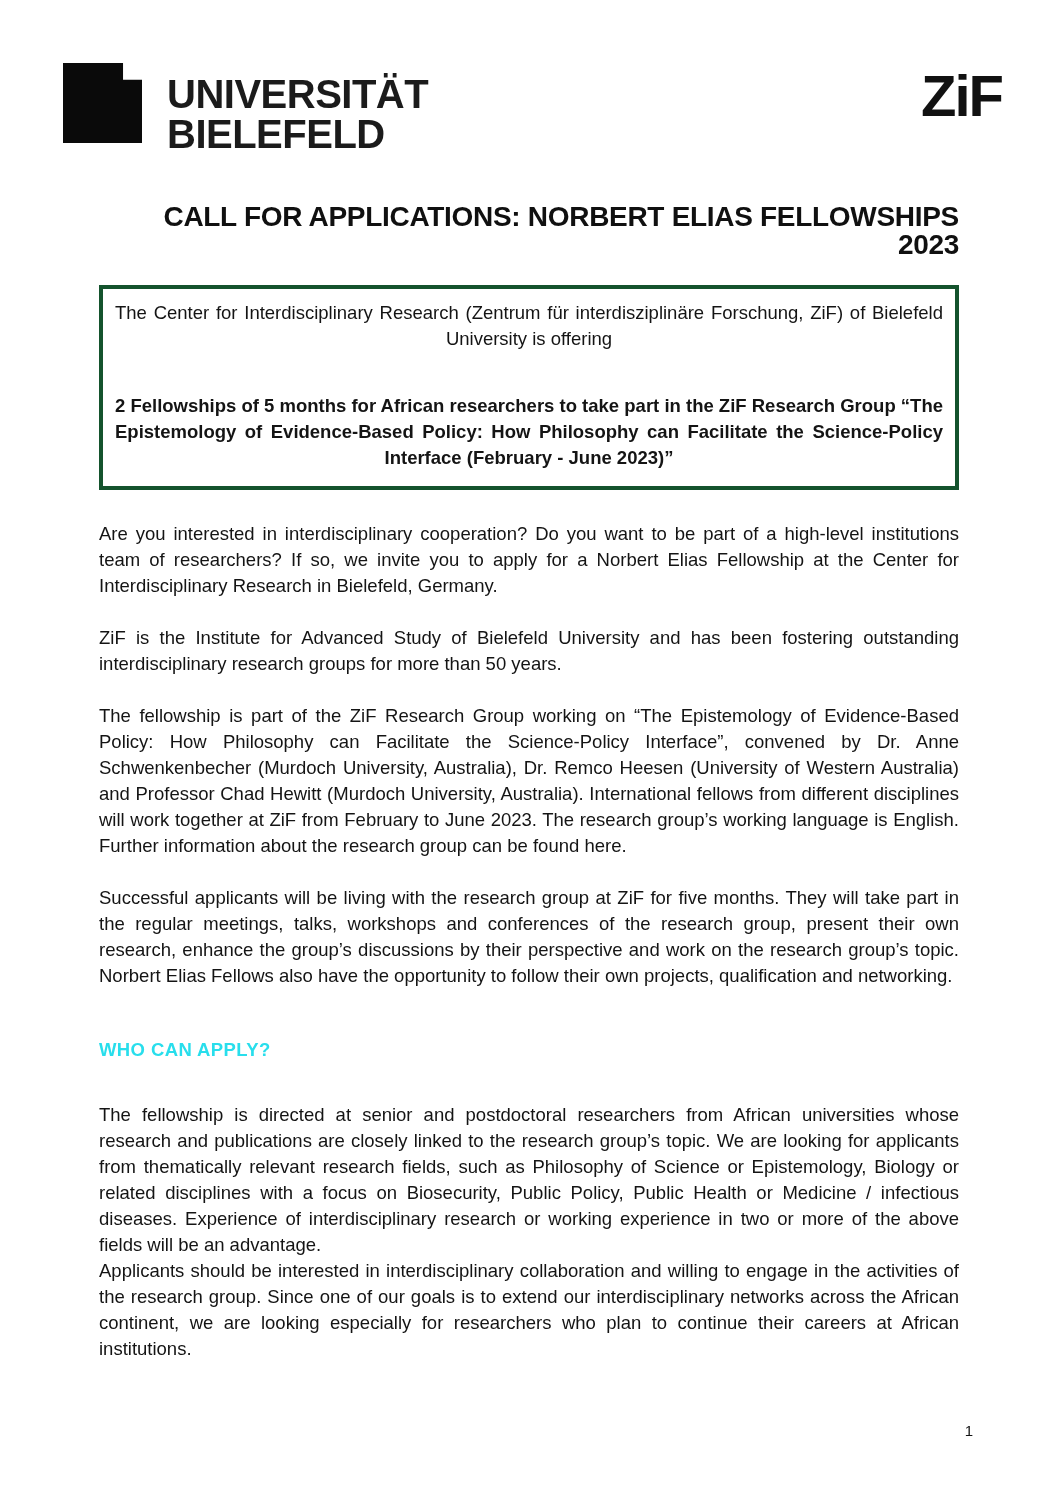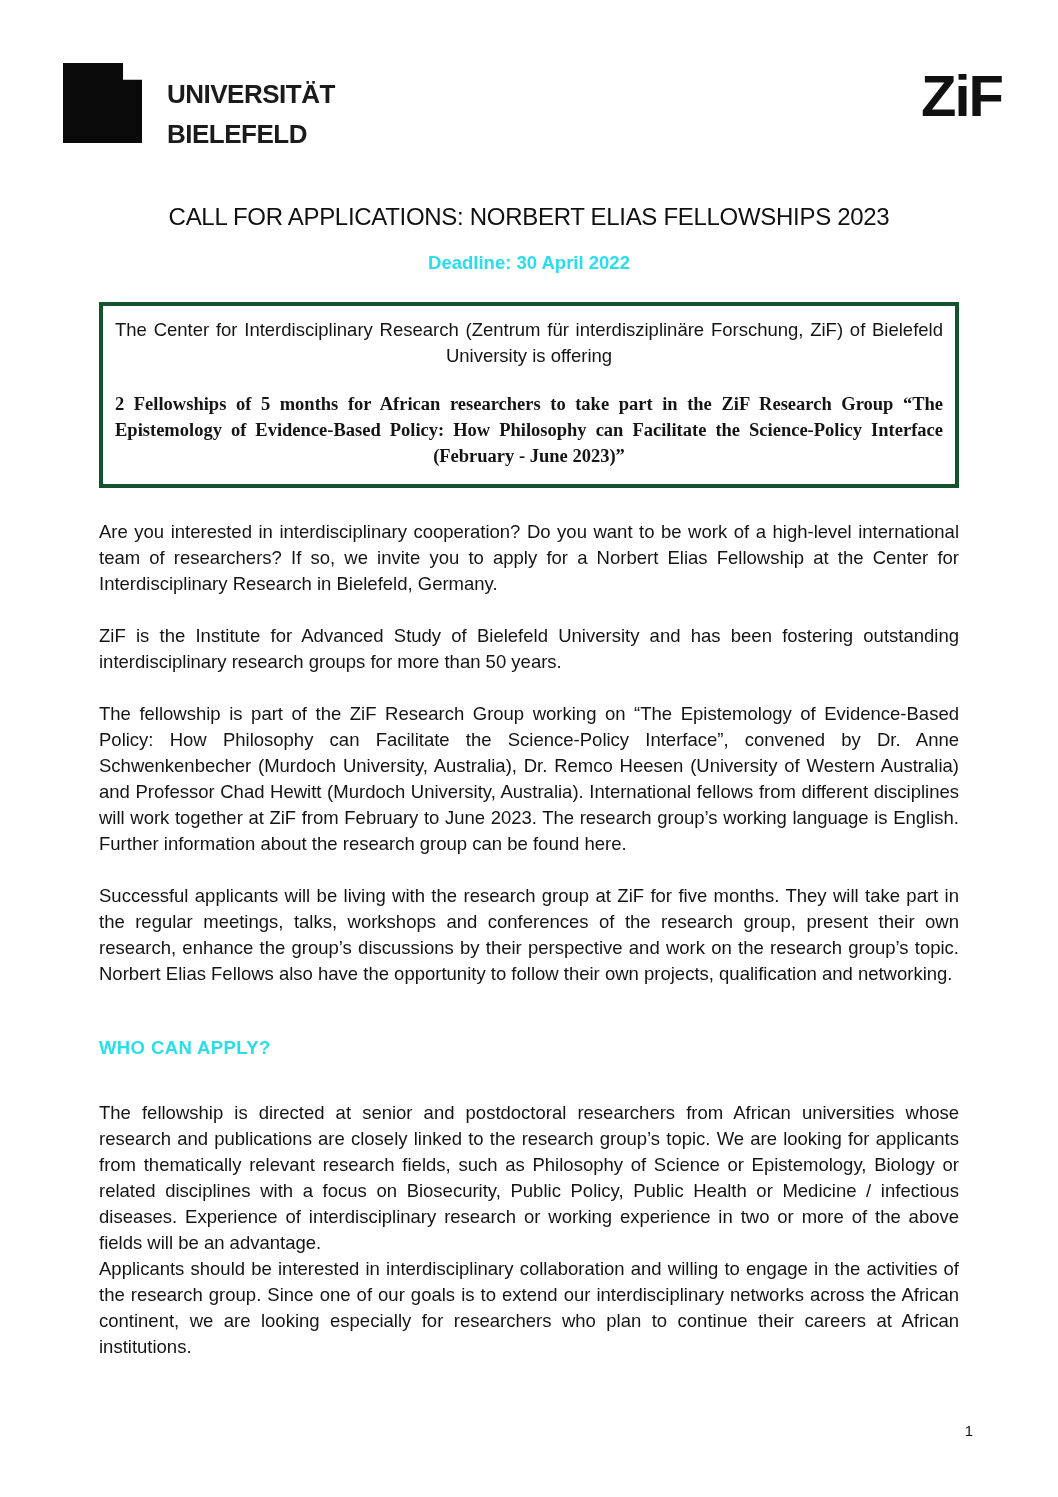--- a/index.html
+++ b/index.html
@@ -14,54 +14,54 @@
   }
 
   
   .logo-mark {
     position:absolute; left:63px; top:63px;
     width:79px; height:80px; background:#0a0a0a;
     clip-path:polygon(0 0, 76% 0, 76% 21%, 100% 21%, 100% 100%, 0 100%);
   }
   .uni-wordmark {
     position:absolute; left:167px; top:74px;
-    font-size:26px; font-weight:700; line-height:40px;
+    font-size:40px; font-weight:700; line-height:40px;
     letter-spacing:-0.5px; color:#1b1b1b; white-space:nowrap;
   }
   .zif-wordmark {
     position:absolute; right:56px; top:48px;
     font-size:58px; font-weight:700; letter-spacing:-2px; color:#111;
     line-height:96px;
   }
 
   
   .doc {
     position:absolute; left:99px; top:0; width:860px;
     font-size:18.5px; line-height:26px;
   }
   .title {
-    margin-top:203px; text-align:center;
-    font-weight:400; font-size:24px; letter-spacing:-0.3px; color:#101010;
+    margin-top:203px; text-align:right;
+    font-weight:700; font-size:28px; letter-spacing:-0.3px; color:#101010;
     line-height:28px;
   }
   .deadline {
     margin-top:19px; text-align:center;
     font-weight:700; font-size:18.5px; color:#28deec;
   }
   .offer-box {
     margin-top:26px;
     border:4px solid #14532d;
     padding:11px 12px 15px 12px;
   }
   .offer-intro {
     text-align:justify; text-align-last:center;
   }
   .offer-details {
-    margin-top:22px; font-weight:700;
-    text-align:justify; text-align-last:center;font-family:Liberation Serif, serif;
+    margin-top:41px; font-weight:700;
+    text-align:justify; text-align-last:center;
   }
   .para { margin:26px 0 0 0; text-align:justify; }
   .para.first { margin-top:31px; }
   .section-heading {
     margin-top:48px;
     font-weight:700; font-size:18.5px; letter-spacing:0.4px;
     color:#28deec;
   }
   .section-para { margin:39px 0 0 0; text-align:justify; }
   .section-para.cont { margin-top:0; }
@@ -80,28 +80,27 @@
   <div class="uni-wordmark">
     <div>UNIVERSITÄT</div>
     <div>BIELEFELD</div>
   </div>
   <div class="zif-wordmark">ZiF</div>
 
   <div class="doc">
 
     <div class="title">CALL FOR APPLICATIONS: NORBERT ELIAS FELLOWSHIPS 2023</div>
 
-    <div class="deadline">Deadline: 30 April 2022</div>
 
     <div class="offer-box">
       <div class="offer-intro">The Center for Interdisciplinary Research (Zentrum für interdisziplinäre Forschung, ZiF) of Bielefeld University is offering</div>
       <div class="offer-details">2 Fellowships of 5 months for African researchers to take part in the ZiF Research Group “The Epistemology of Evidence-Based Policy: How Philosophy can Facilitate the Science-Policy Interface (February - June 2023)”</div>
     </div>
 
-    <p class="para first">Are you interested in interdisciplinary cooperation? Do you want to be work of a high-level international team of researchers? If so, we invite you to apply for a Norbert Elias Fellowship at the Center for Interdisciplinary Research in Bielefeld, Germany.</p>
+    <p class="para first">Are you interested in interdisciplinary cooperation? Do you want to be part of a high-level institutions team of researchers? If so, we invite you to apply for a Norbert Elias Fellowship at the Center for Interdisciplinary Research in Bielefeld, Germany.</p>
     <p class="para">ZiF is the Institute for Advanced Study of Bielefeld University and has been fostering outstanding interdisciplinary research groups for more than 50 years.</p>
     <p class="para">The fellowship is part of the ZiF Research Group working on “The Epistemology of Evidence-Based Policy: How Philosophy can Facilitate the Science-Policy Interface”, convened by Dr. Anne Schwenkenbecher (Murdoch University, Australia), Dr. Remco Heesen (University of Western Australia) and Professor Chad Hewitt (Murdoch University, Australia). International fellows from different disciplines will work together at ZiF from February to June 2023. The research group’s working language is English. Further information about the research group can be found here.</p>
     <p class="para">Successful applicants will be living with the research group at ZiF for five months. They will take part in the regular meetings, talks, workshops and conferences of the research group, present their own research, enhance the group’s discussions by their perspective and work on the research group’s topic. Norbert Elias Fellows also have the opportunity to follow their own projects, qualification and networking.</p>
 
     <div class="section-heading">WHO CAN APPLY?</div>
 
     <p class="section-para">The fellowship is directed at senior and postdoctoral researchers from African universities whose research and publications are closely linked to the research group’s topic. We are looking for applicants from thematically relevant research fields, such as Philosophy of Science or Epistemology, Biology or related disciplines with a focus on Biosecurity, Public Policy, Public Health or Medicine / infectious diseases. Experience of interdisciplinary research or working experience in two or more of the above fields will be an advantage.</p>
     <p class="section-para cont">Applicants should be interested in interdisciplinary collaboration and willing to engage in the activities of the research group. Since one of our goals is to extend our interdisciplinary networks across the African continent, we are looking especially for researchers who plan to continue their careers at African institutions.</p>
 
   </div>

